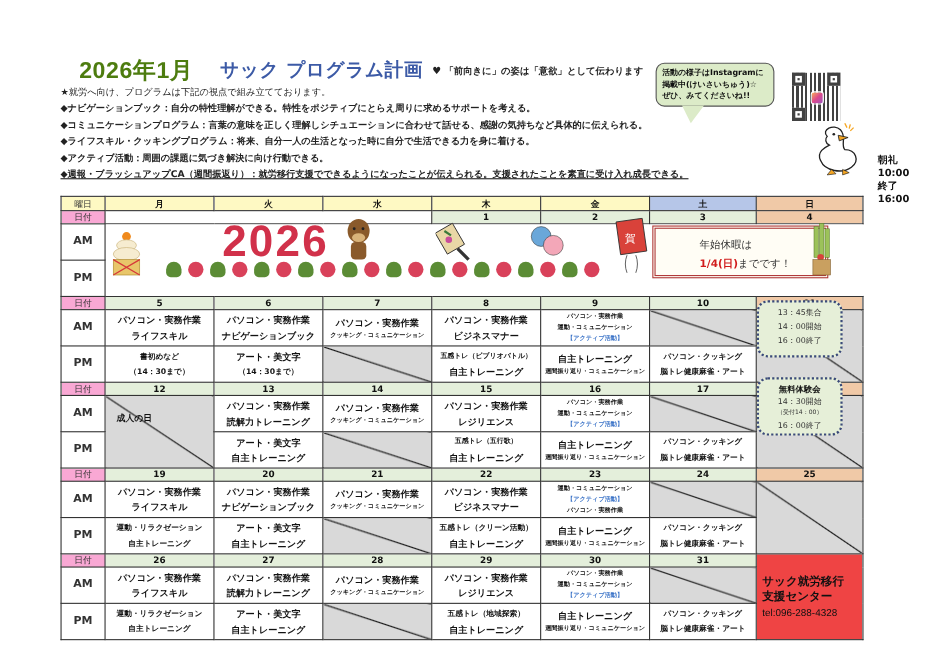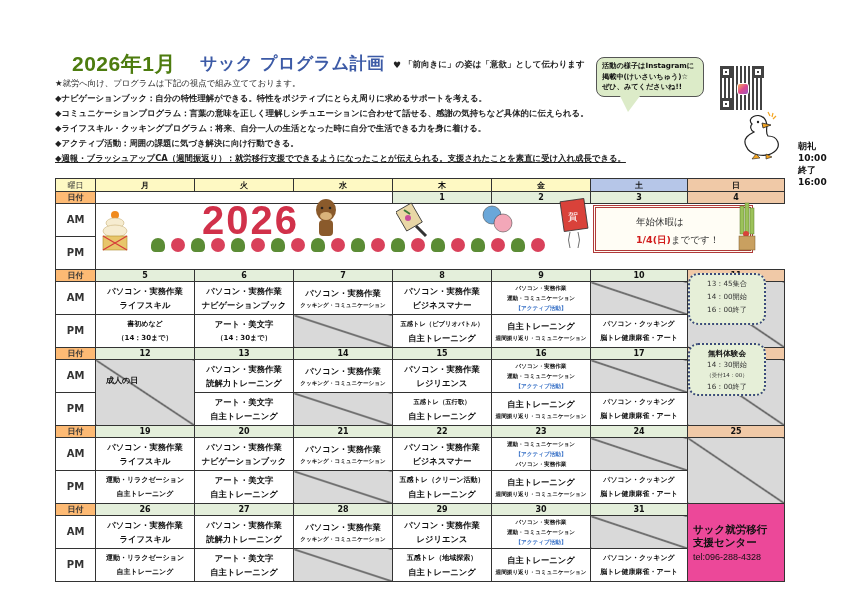--- a/index.html
+++ b/index.html
@@ -34,21 +34,21 @@
   col.lab { width: 40px; }
   col.day { width: 99px; }
   col.sat, col.sun { width: 97px; }
 
   tr.hdr td { height: 13px; font-size: 8px; font-weight: bold; background: #fef9c3; }
   tr.hdr td.lbl { font-weight: normal; color: #333; }
   tr.hdr td.sat { background: #b6c6e8; }
   tr.hdr td.sun { background: #f0c9a7; }
 
   tr.date td { height: 11px; font-weight: bold; font-size: 8px; background: #e4efdb; }
-  tr.date td.lbl { background: #fdba74; color: #333; font-weight: bold; }
+  tr.date td.lbl { background: #f9a8d4; color: #333; font-weight: normal; }
   tr.date td.sun { background: #f0c9a7; }
   tr.date td.blank { background: #fff; }
 
   tr.slot td { height: 33px; font-weight: bold; line-height: 14px; }
   tr.slot td.lbl { font-weight: bold; color: #333; font-size: 10px; }
   .big { font-size: 8.3px; display: block; }
   .small { font-size: 5.6px; display: block; line-height: 10px; }
   .active { color: #3c74c8; font-size: 5.6px; display: block; line-height: 10px; }
   td.closed { background: linear-gradient(to top right, #d9d9d9 calc(50% - 1px), #111 50%, #d9d9d9 calc(50% + 1px)); }
   td.closedtall { background: linear-gradient(to top right, #d9d9d9 calc(50% - 1px), #111 50%, #d9d9d9 calc(50% + 1px)); text-align: left !important; vertical-align: top !important; }
@@ -342,21 +342,21 @@
   </tr>
 
   <tr class="date">
     <td class="lbl">日付</td>
     <td>26</td>
     <td>27</td>
     <td>28</td>
     <td>29</td>
     <td>30</td>
     <td>31</td>
-    <td class="center-info" rowspan="3" style="background:#ec4899">
+    <td class="center-info" rowspan="3" style="background:#ef4444">
       <span class="n">サック就労移行</span>
       <span class="n">支援センター</span>
       <span class="tel">tel:096-288-4328</span>
     </td>
   </tr>
   <tr class="slot">
     <td class="lbl">AM</td>
     <td>
           <span class="big">パソコン・実務作業</span>
           <span class="big">ライフスキル</span>

